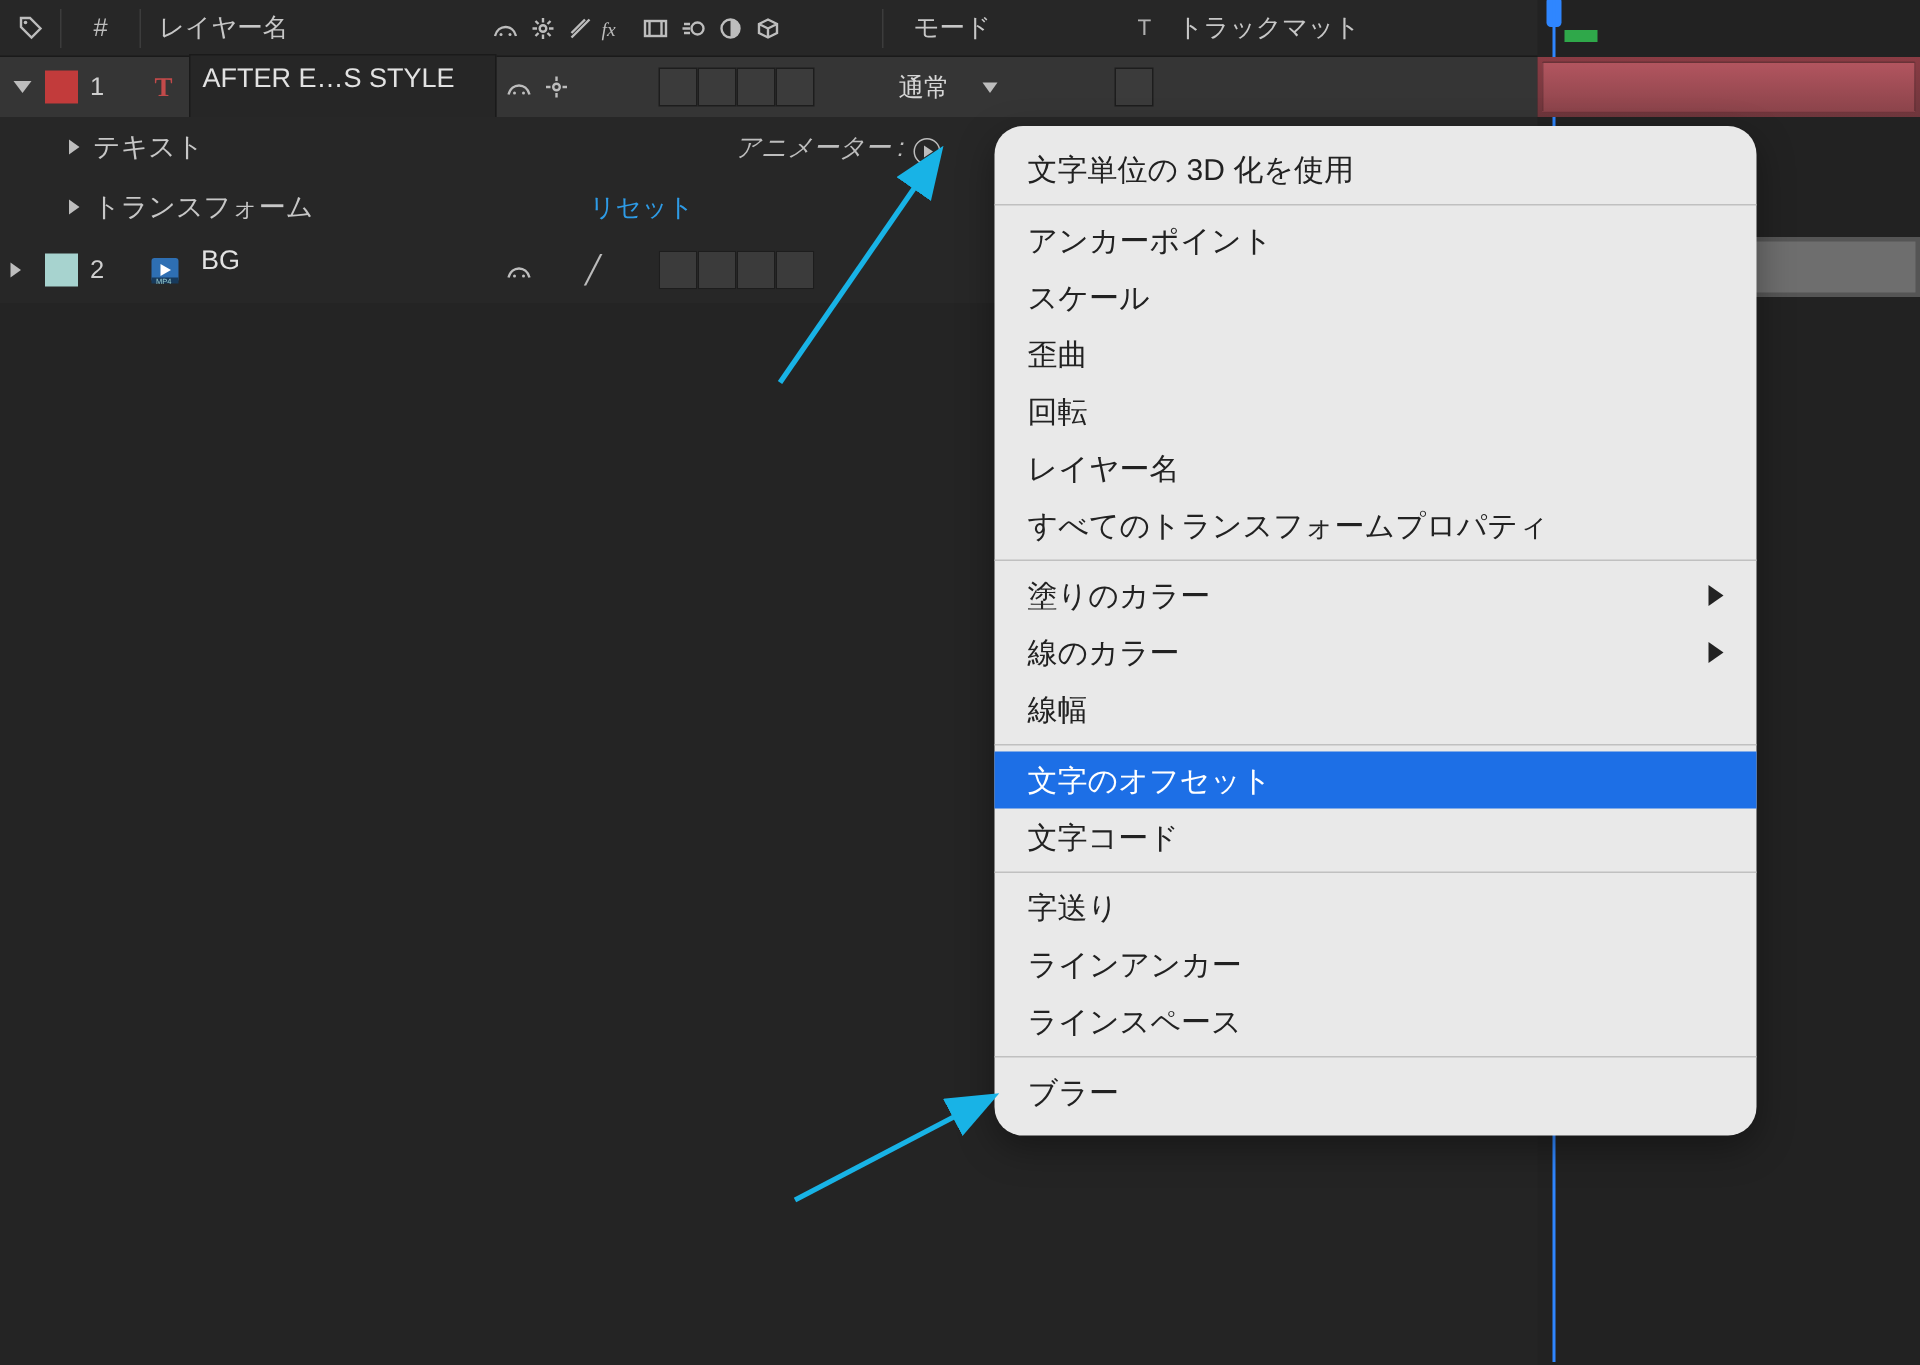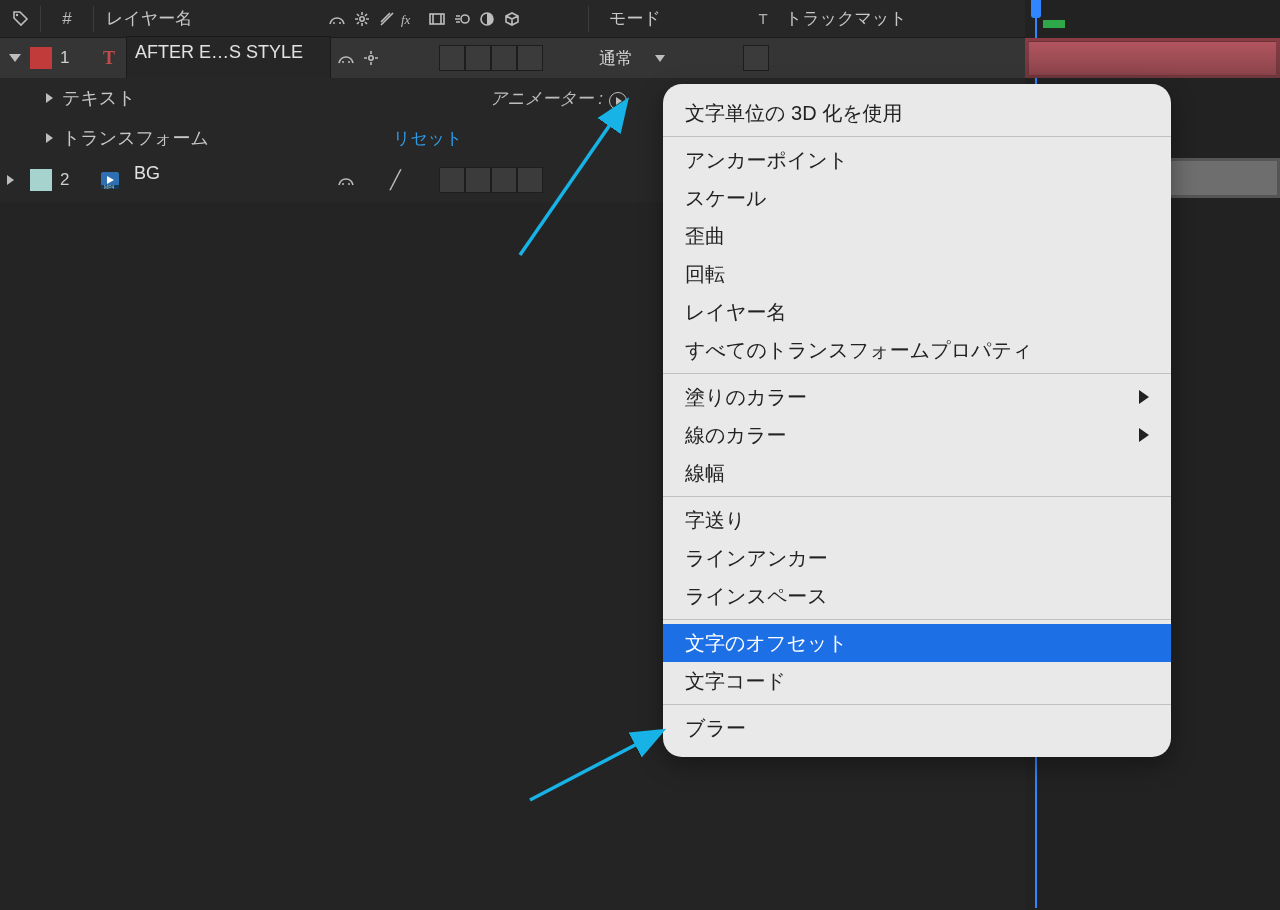--- a/index.html
+++ b/index.html
@@ -295,36 +295,36 @@
         </div>
       <div class="item">
           <span>線のカラー</span>
           <span class="sub-arrow"></span>
         </div>
       <div class="item">
           <span>線幅</span>
         </div>
     </div>
     <div class="grp">
-      <div class="item">
-          <span>字送り</span>
-        </div>
-      <div class="item">
-          <span>ラインアンカー</span>
-        </div>
-      <div class="item">
-          <span>ラインスペース</span>
-        </div>
-    </div>
-    <div class="grp">
       <div class="item sel">
           <span>文字のオフセット</span>
         </div>
       <div class="item">
           <span>文字コード</span>
+        </div>
+    </div>
+    <div class="grp">
+      <div class="item">
+          <span>字送り</span>
+        </div>
+      <div class="item">
+          <span>ラインアンカー</span>
+        </div>
+      <div class="item">
+          <span>ラインスペース</span>
         </div>
     </div>
     <div class="grp">
       <div class="item">
           <span>ブラー</span>
         </div>
     </div>
   </div>
 
   <svg class="arrow arrowsvg" style="left:500px;top:95px;" width="160" height="170">

